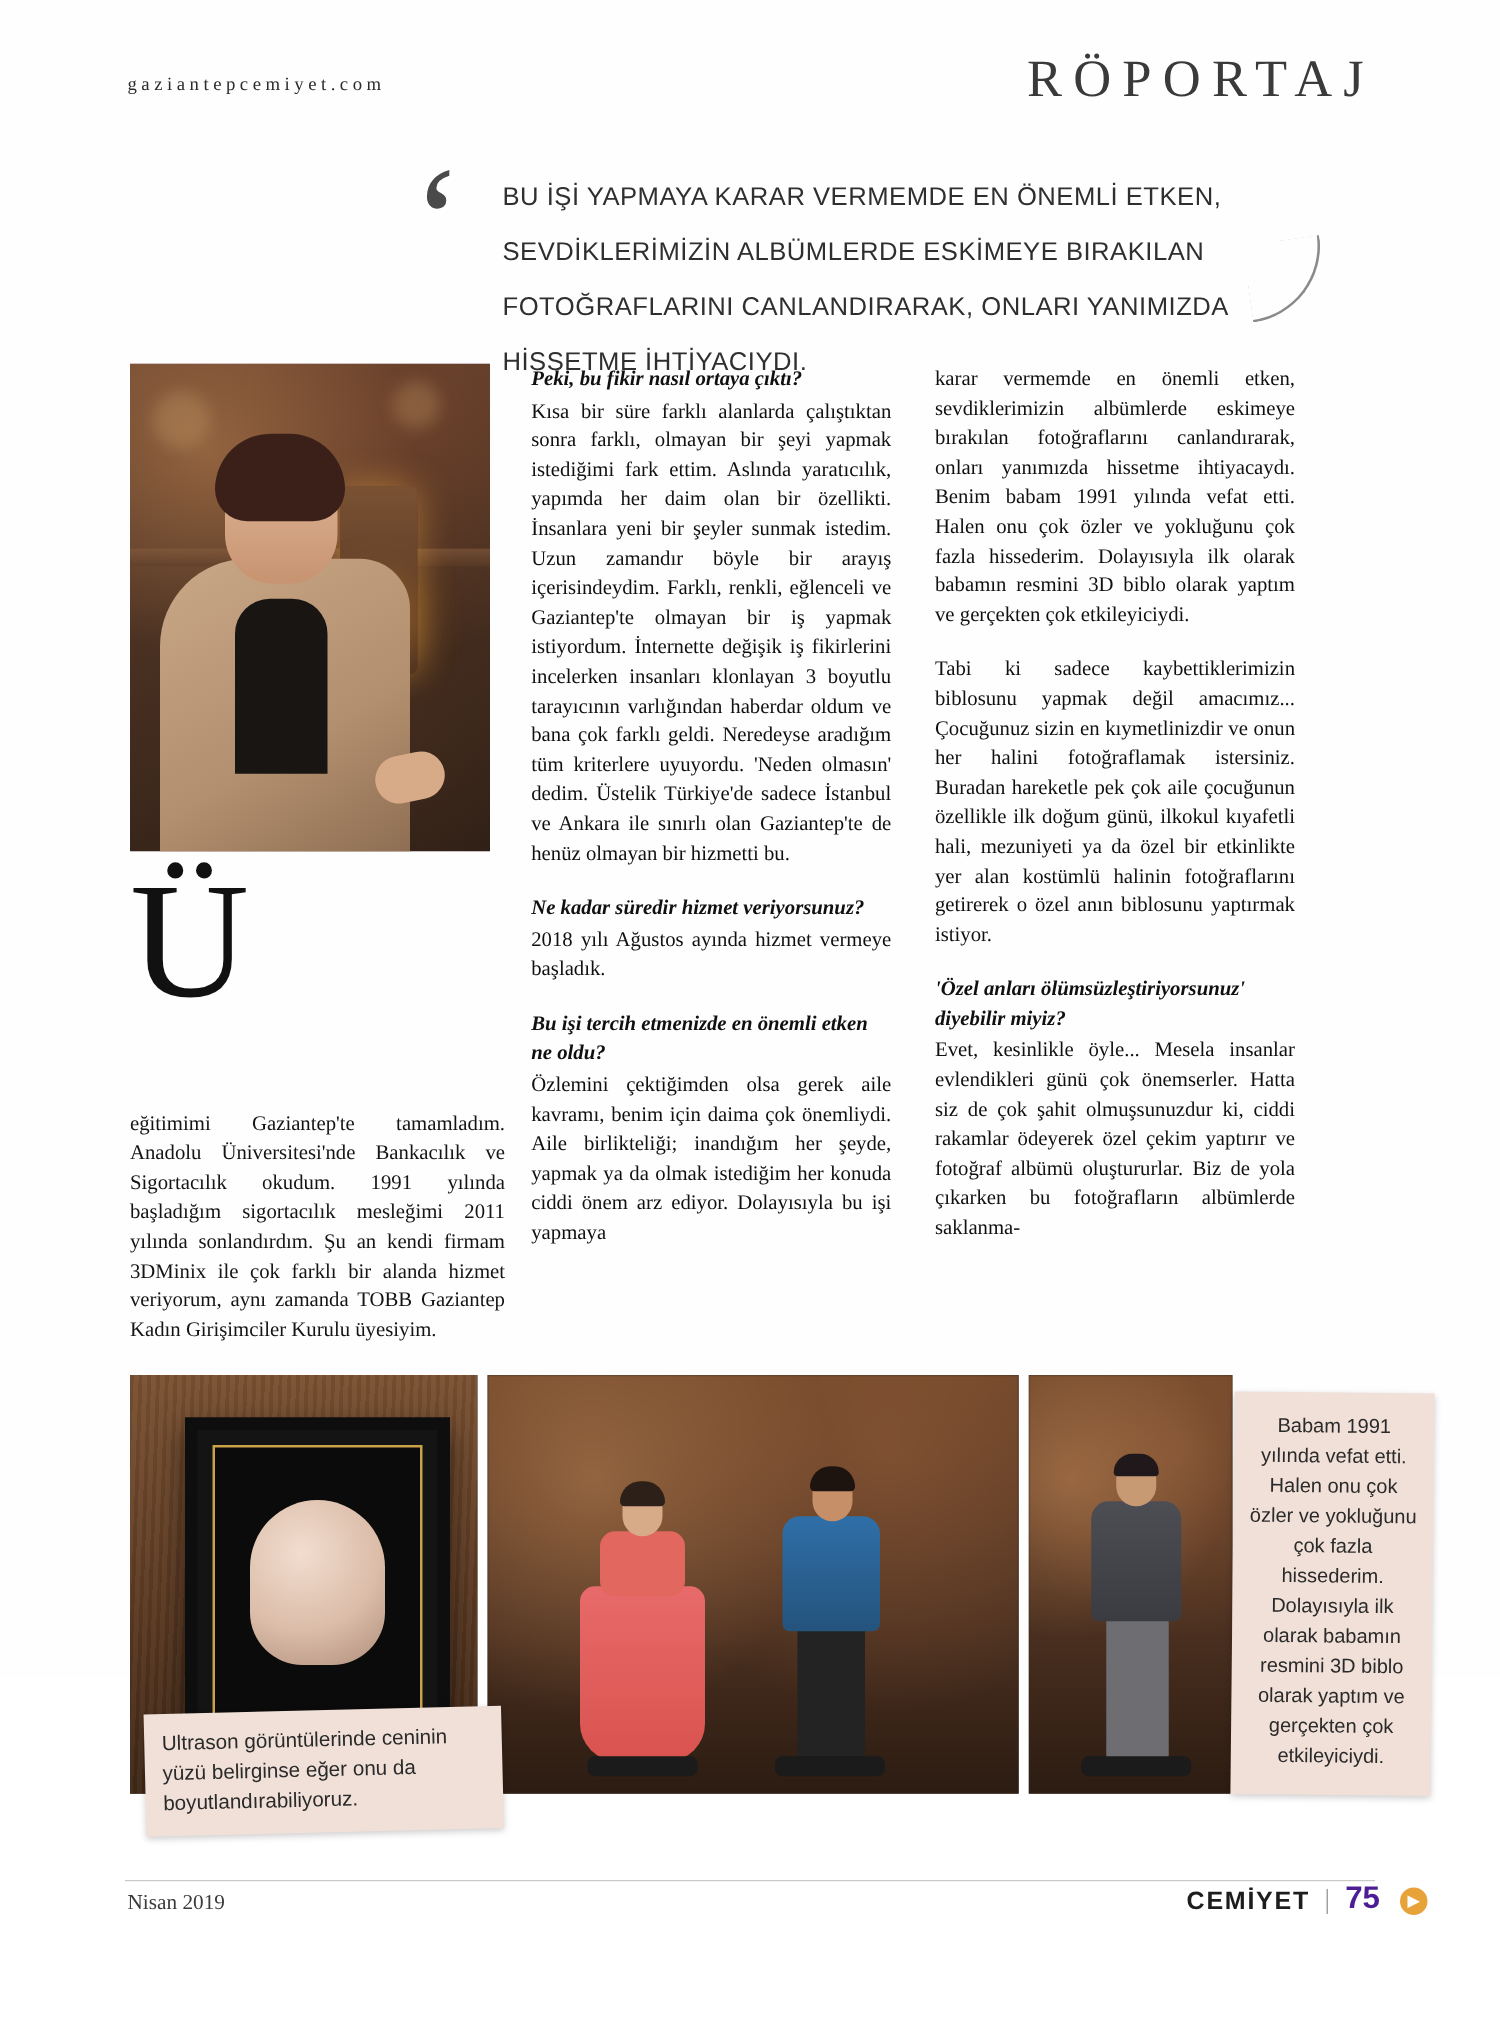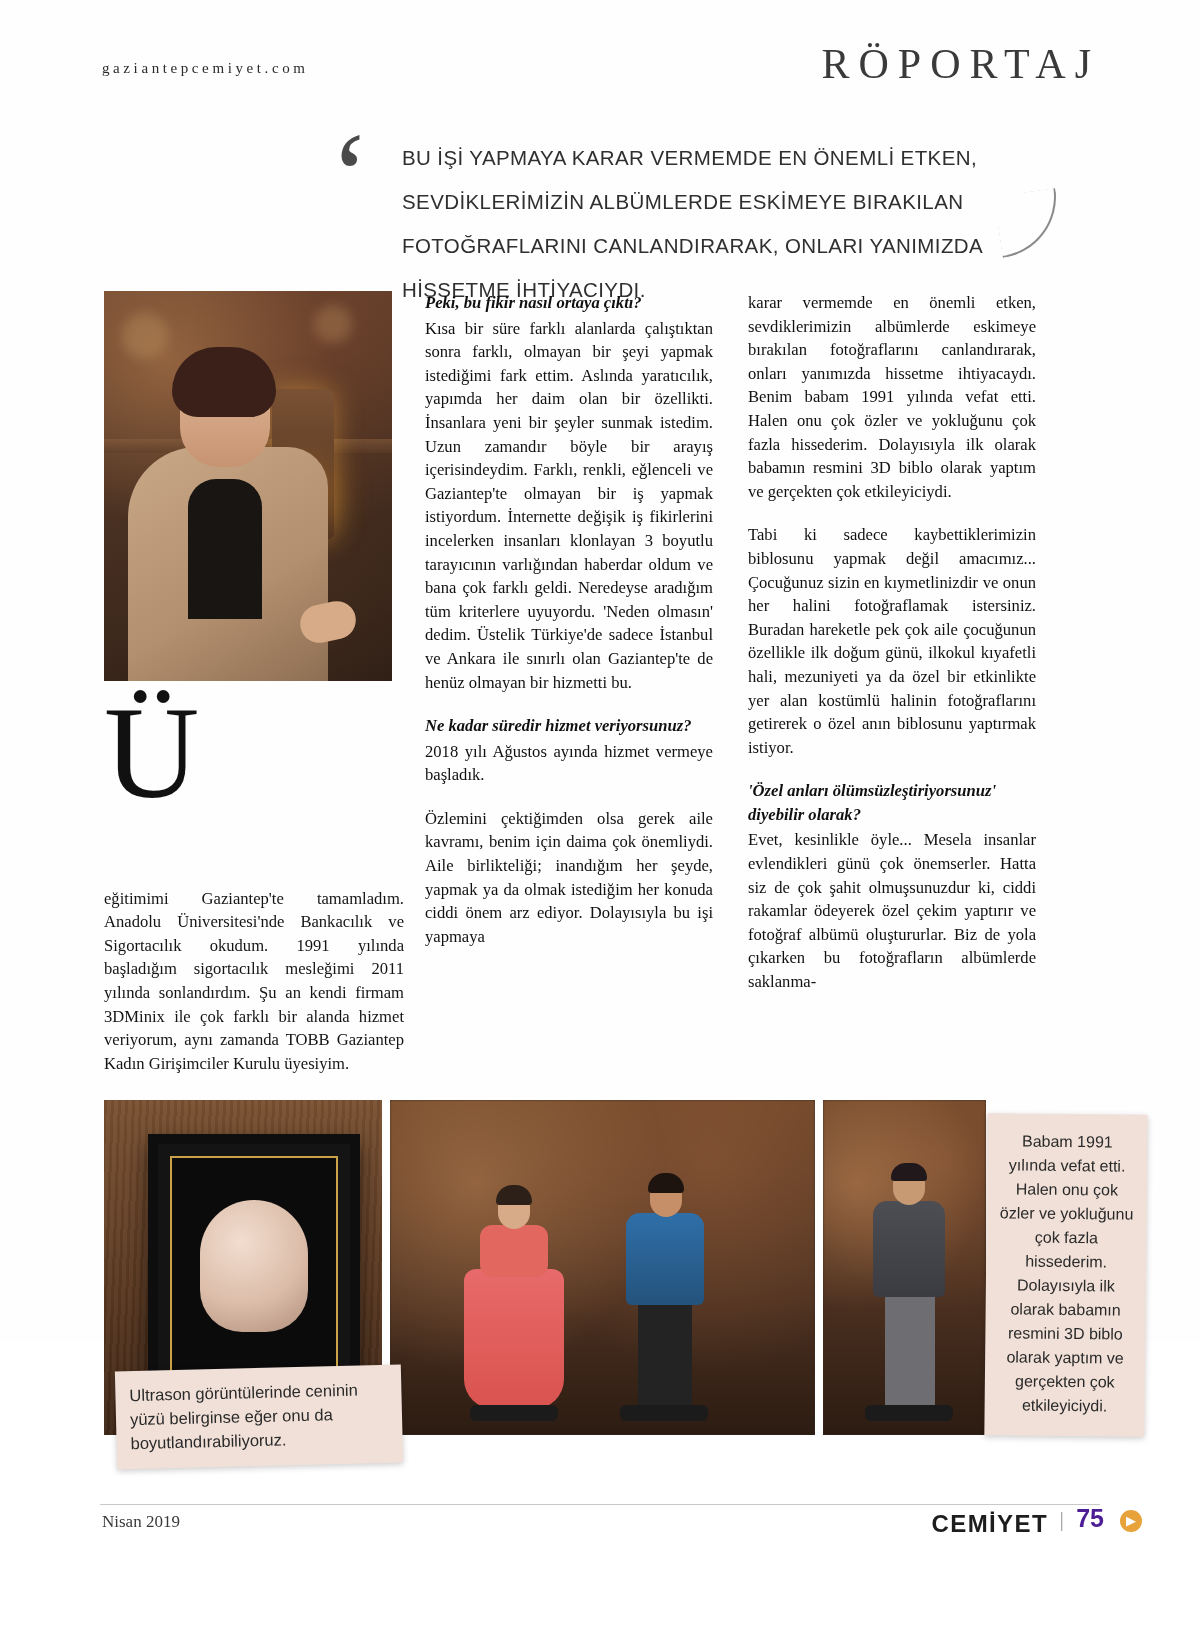--- a/index.html
+++ b/index.html
@@ -437,21 +437,21 @@
     font-family: "Liberation Serif", serif;
     font-size: 17px;
     color: #3a3a3a;
   }
   .footer-brand {
     position: absolute;
     right: 152px;
     top: 1510px;
     font-family: "Liberation Sans", sans-serif;
     font-weight: bold;
-    font-size: 24px;
+    font-size: 20px;
     letter-spacing: 1.4px;
     color: #1d1d1d;
     margin-left: 42px;
   }
   .footer-sep {
     position: absolute;
     right: 136px;
     top: 1506px;
     font-size: 22px;
     color: #9b9b9b;
@@ -514,29 +514,30 @@
     <p>eğitimimi Gaziantep'te tamamladım. Anadolu Üniversitesi'nde Bankacılık ve Sigortacılık okudum. 1991 yılında başladığım sigortacılık mesleğimi 2011 yılında sonlandırdım. Şu an kendi firmam 3DMinix ile çok farklı bir alanda hizmet veriyorum, aynı zamanda TOBB Gaziantep Kadın Girişimciler Kurulu üyesiyim.</p>
   </div>
 
   <div class="col" id="col-mid">
     <p class="q">Peki, bu fikir nasıl ortaya çıktı?</p>
     <p>Kısa bir süre farklı alanlarda çalıştıktan sonra farklı, olmayan bir şeyi yapmak istediğimi fark ettim. Aslında yaratıcılık, yapımda her daim olan bir özellikti. İnsanlara yeni bir şeyler sunmak istedim. Uzun zamandır böyle bir arayış içerisindeydim. Farklı, renkli, eğlenceli ve Gaziantep'te olmayan bir iş yapmak istiyordum. İnternette değişik iş fikirlerini incelerken insanları klonlayan 3 boyutlu tarayıcının varlığından haberdar oldum ve bana çok farklı geldi. Neredeyse aradığım tüm kriterlere uyuyordu. 'Neden olmasın' dedim. Üstelik Türkiye'de sadece İstanbul ve Ankara ile sınırlı olan Gaziantep'te de henüz olmayan bir hizmetti bu.</p>
     <div class="gap"></div>
     <p class="q">Ne kadar süredir hizmet veriyorsunuz?</p>
     <p>2018 yılı Ağustos ayında hizmet vermeye başladık.</p>
     <div class="gap"></div>
+    <p class="q">Bu işi tercih etmenizde en önemli etken ne oldu?</p>
     <p>Özlemini çektiğimden olsa gerek aile kavramı, benim için daima çok önemliydi. Aile birlikteliği; inandığım her şeyde, yapmak ya da olmak istediğim her konuda ciddi önem arz ediyor. Dolayısıyla bu işi yapmaya</p>
   </div>
 
   <div class="col" id="col-right">
     <p>karar vermemde en önemli etken, sevdiklerimizin albümlerde eskimeye bırakılan fotoğraflarını canlandırarak, onları yanımızda hissetme ihtiyacaydı. Benim babam 1991 yılında vefat etti. Halen onu çok özler ve yokluğunu çok fazla hissederim. Dolayısıyla ilk olarak babamın resmini 3D biblo olarak yaptım ve gerçekten çok etkileyiciydi.</p>
     <div class="gap"></div>
     <p>Tabi ki sadece kaybettiklerimizin biblosunu yapmak değil amacımız... Çocuğunuz sizin en kıymetlinizdir ve onun her halini fotoğraflamak istersiniz. Buradan hareketle pek çok aile çocuğunun özellikle ilk doğum günü, ilkokul kıyafetli hali, mezuniyeti ya da özel bir etkinlikte yer alan kostümlü halinin fotoğraflarını getirerek o özel anın biblosunu yaptırmak istiyor.</p>
     <div class="gap"></div>
-    <p class="q">'Özel anları ölümsüzleştiriyorsunuz' diyebilir olarak?</p>
+    <p class="q">'Özel anları ölümsüzleştiriyorsunuz' diyebilir miyiz?</p>
     <p>Evet, kesinlikle öyle... Mesela insanlar evlendikleri günü çok önemserler. Hatta siz de çok şahit olmuşsunuzdur ki, ciddi rakamlar ödeyerek özel çekim yaptırır ve fotoğraf albümü oluştururlar. Biz de yola çıkarken bu fotoğrafların albümlerde saklanma-</p>
   </div>
 
   <div class="photo-row">
 
     <div class="ph ph1">
       <div class="wood"></div>
       <div class="frame-outer">
         <div class="frame-inner">
           <div class="fetus"></div>

